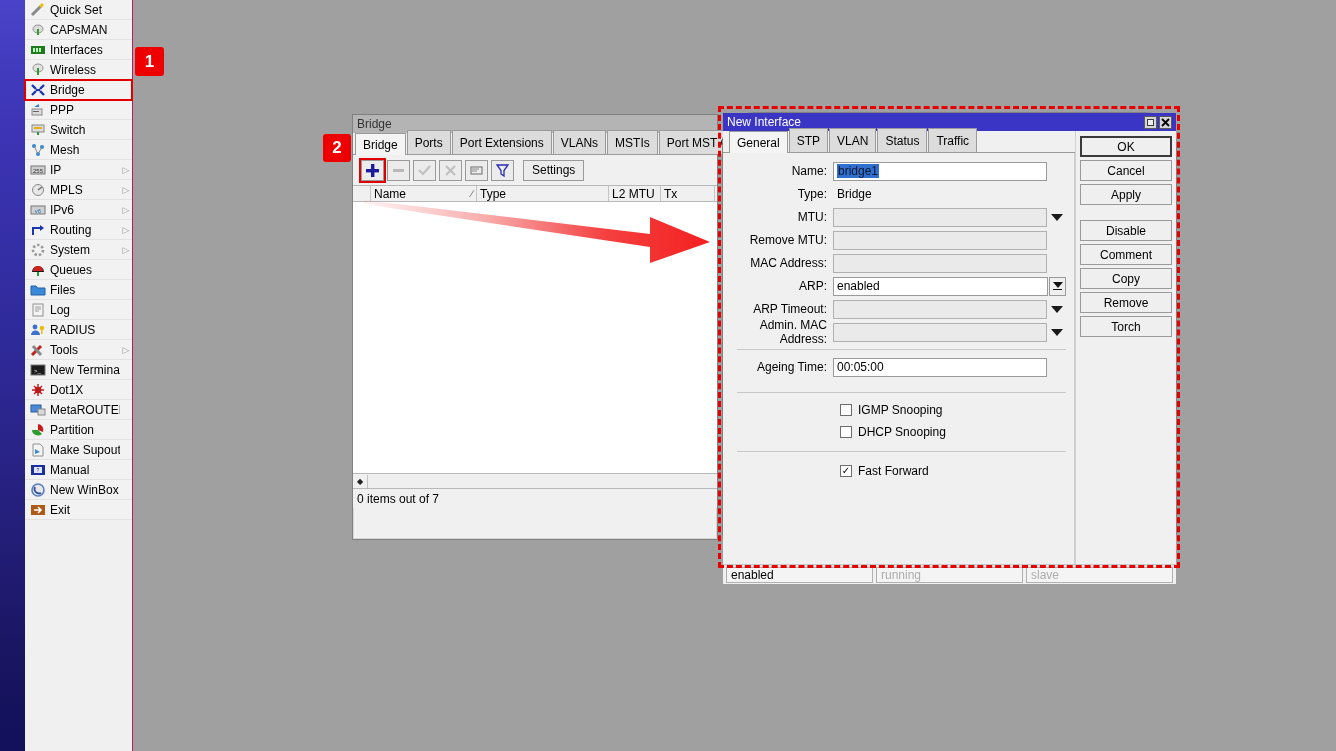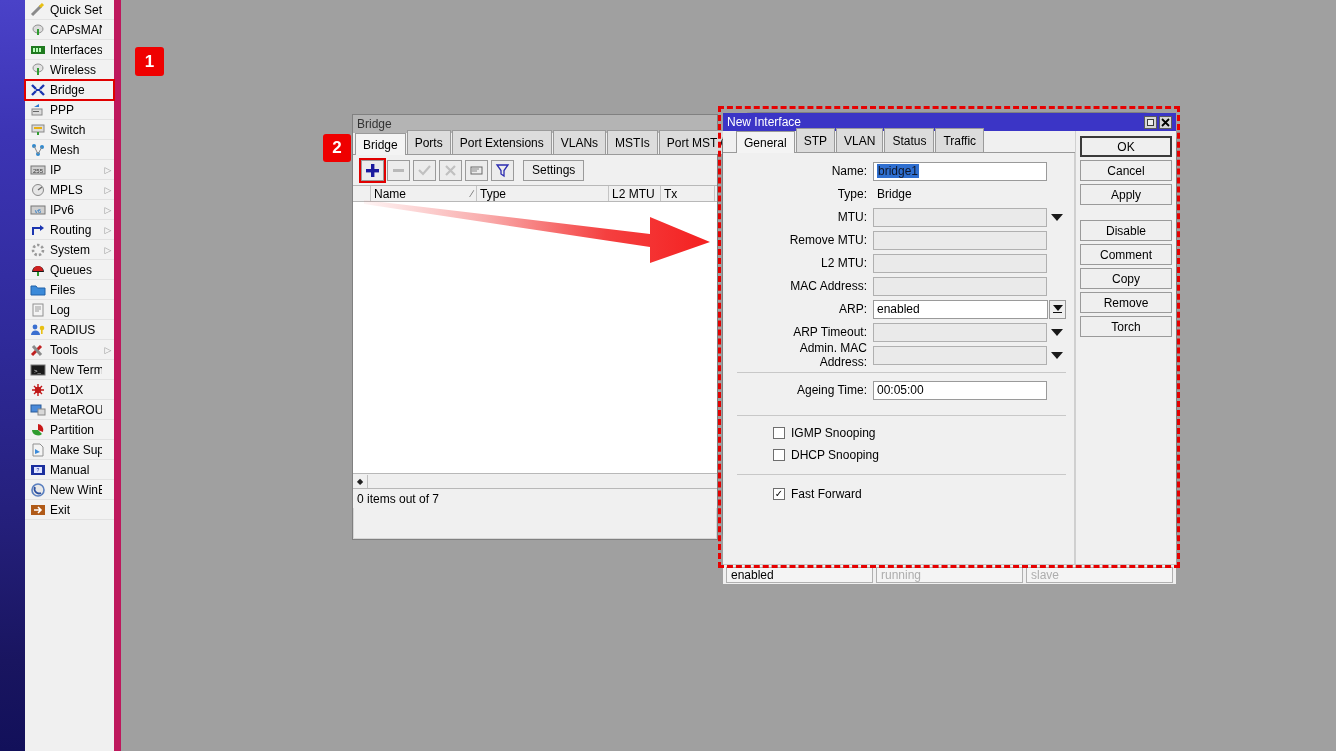--- a/index.html
+++ b/index.html
@@ -27,23 +27,23 @@
     transform-origin:center;
     text-align:center;
     color:#c9c8ee;
     font-size:15px;
     letter-spacing:0.3px;
     white-space:nowrap;
   }
 
   
   #sidebar {
-    position:absolute; left:25px; top:0; width:96px; height:751px;
+    position:absolute; left:25px; top:0; width:108px; height:751px;
     background:#f0f0f0;
-    border-right:7px solid #be185d;
+    border-right:1px solid #be185d;
   }
   .menu-item {
     position:relative;
     height:20px;
     display:flex; align-items:center;
     padding-left:4px;
     border-bottom:1px solid #e2e2e2;
     background:#f2f2f2;
     font-size:12px;
     white-space:nowrap;
@@ -184,30 +184,30 @@
     border:1px solid #9a9a9a;
     background:#efefef;
     display:flex; align-items:center; justify-content:center;
     font-size:12px;
   }
   .dlg-btn.default { border:2px solid #3a3a3a; }
   .btn-gap { height:9px; }
 
   #newif-tabs {
     display:flex; align-items:flex-end;
-    height:22px; padding-left:13px;
+    height:22px; padding-left:6px;
     border-bottom:1px solid #9a9a9a;
   }
   #newif-form {
     flex:1;
     padding:7px 8px 0 0;
     background:#f0f0f0;
     border-right:1px solid #cfcfcf;
   }
-  .frow { display:flex; align-items:center; height:22px; margin-bottom:1px;padding-left:40px; }
+  .frow { display:flex; align-items:center; height:22px; margin-bottom:1px; }
   .flabel {
     width:110px; text-align:right; padding-right:6px;
     font-size:12px;
   }
   .finput {
     flex:1; height:19px;
     border:1px solid #9a9a9a;
     background:#fff;
     padding:1px 3px;
     font-size:12px;
@@ -235,21 +235,21 @@
     flex-direction:column; gap:1px;
   }
   .arrow-box .bar { width:9px; height:1.5px; background:#111; }
   .arrow-box .tri2 {
     width:0;height:0;
     border-left:5px solid transparent;
     border-right:5px solid transparent;
     border-top:6px solid #111;
   }
   .hsep { height:1px; background:#c8c8c8; margin:6px 0 6px 14px; }
-  .cbrow { display:flex; align-items:center; height:22px; padding-left:50px; }
+  .cbrow { display:flex; align-items:center; height:22px; padding-left:117px; }
   .cbox {
     width:12px; height:12px;
     border:1px solid #6e6e6e; background:#fff;
     margin-right:6px;
     display:flex; align-items:center; justify-content:center;
     font-size:10px; line-height:1;
   }
   #newif-statusbar {
     height:20px;
     display:flex; align-items:center;
@@ -713,27 +713,20 @@
             <div class="flabel">MTU:</div>
             <div class="finput disabled">
               <span></span>
             </div>
             <div class="arrow-dn">
               <div class="tri"></div>
             </div>
           </div>
           <div class="frow">
             <div class="flabel">Remove MTU:</div>
-            <div class="finput disabled">
-              <span></span>
-            </div>
-            <div class="arrow-dn"></div>
-          </div>
-          <div class="frow">
-            <div class="flabel">L2 MTU:</div>
             <div class="finput disabled">
               <span></span>
             </div>
             <div class="arrow-dn"></div>
           </div>
           <div class="frow">
             <div class="flabel">MAC Address:</div>
             <div class="finput disabled">
               <span></span>
             </div>

